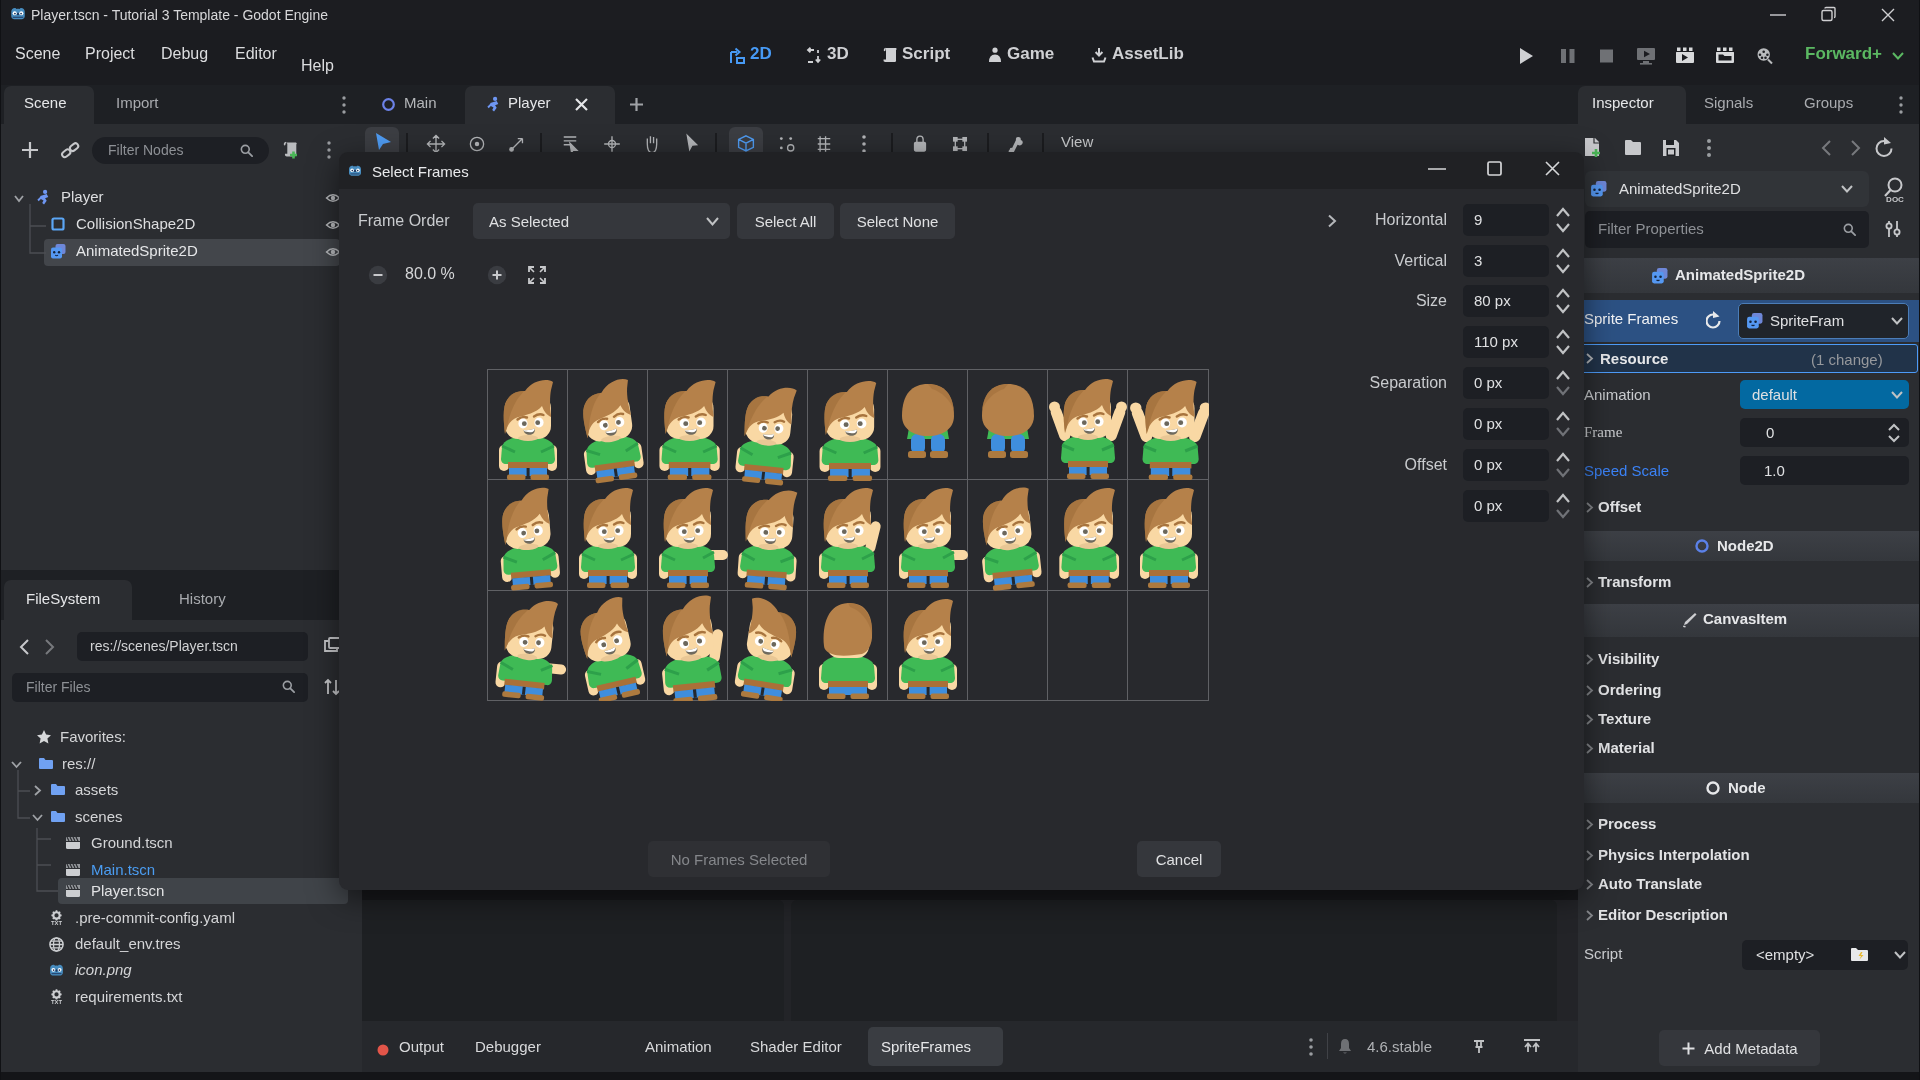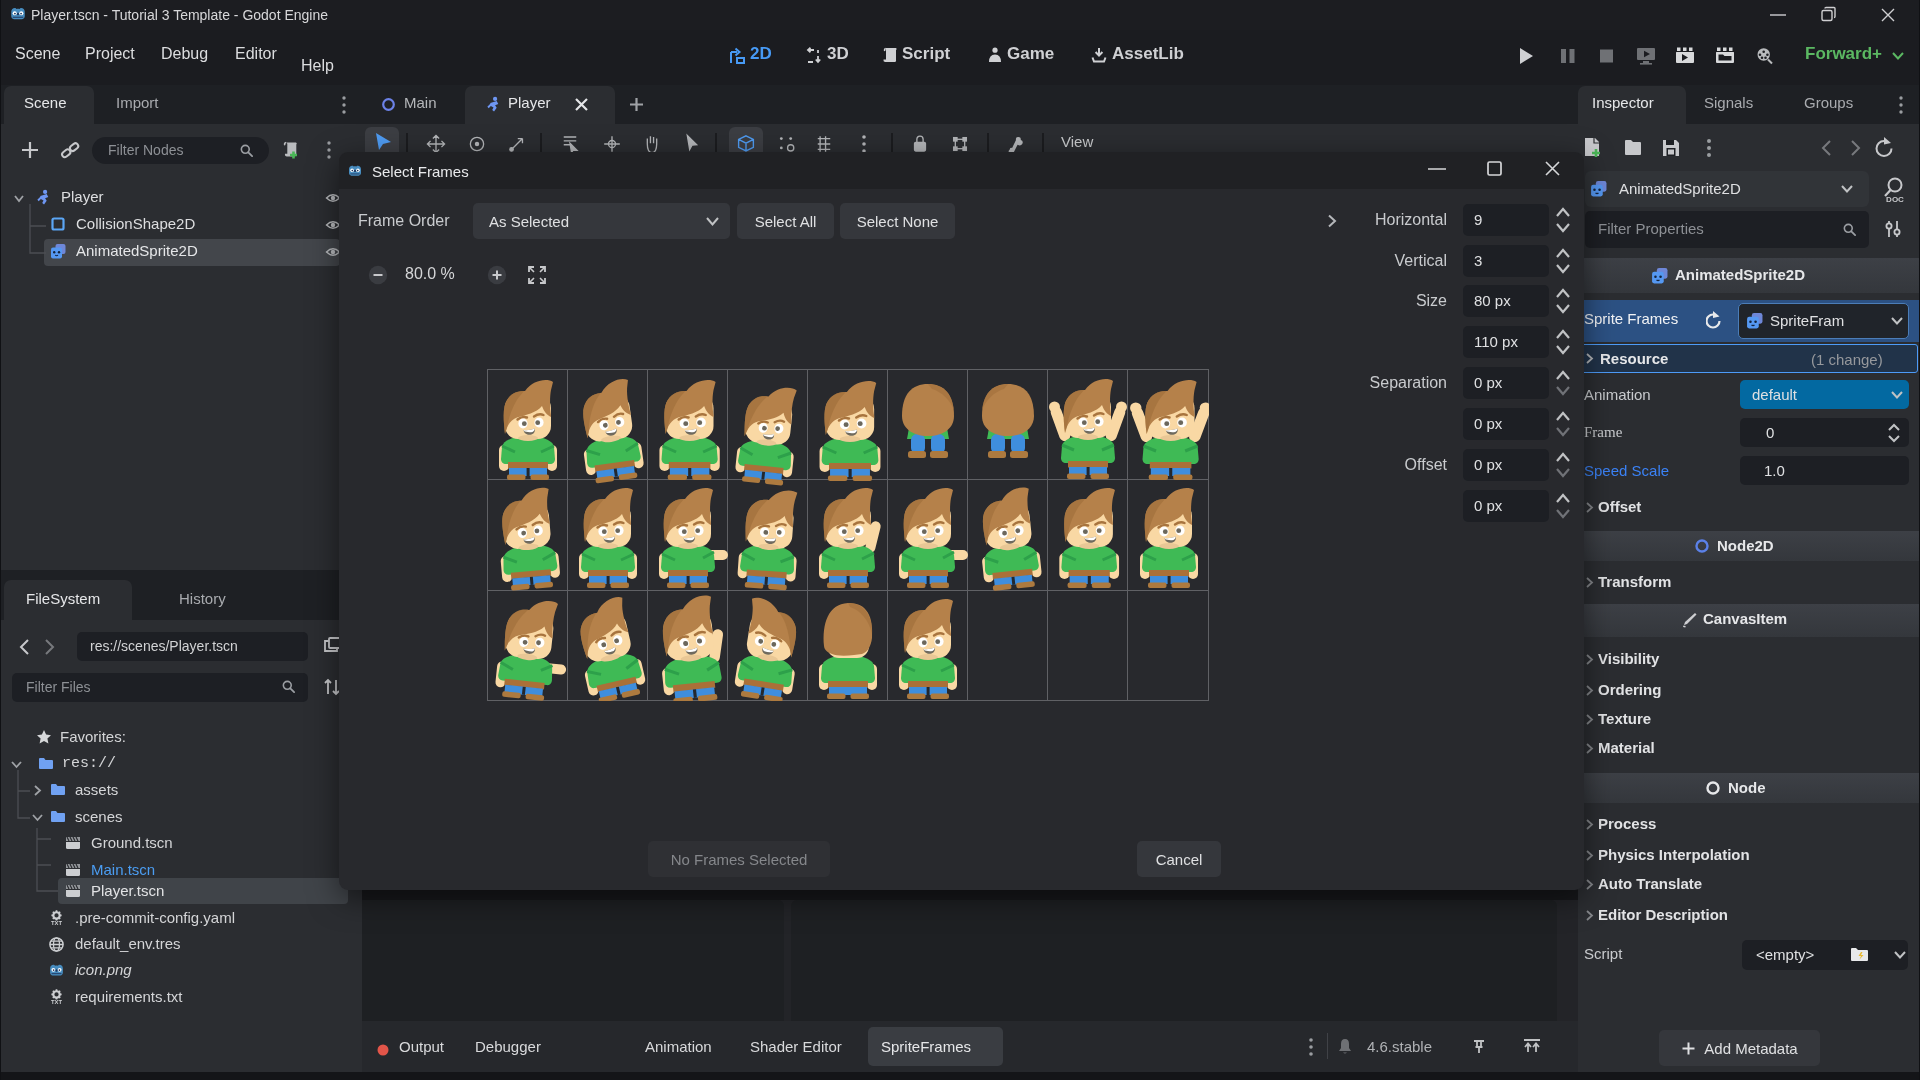--- a/index.html
+++ b/index.html
@@ -276,21 +276,21 @@
 <svg class="abs" style="left:36px;top:729px;" width="16" height="16">
       <use href="#star"></use>
     </svg>
 <div class="txt" style="left:60px;top:728px;font-size:15px;color:#d4d5d7;">Favorites:</div>
 <svg class="abs" style="left:10px;top:758px;" width="13" height="13">
       <path d="M2 4 L6.5 9 L11 4" fill="none" stroke="#9fa2a6" stroke-width="1.8"></path>
     </svg>
 <svg class="abs" style="left:38px;top:756px;" width="16" height="16">
       <use href="#folder"></use>
     </svg>
-<div class="txt" style="left:62px;top:755px;font-size:15px;color:#d4d5d7;font-family:Liberation Mono, monospace;">res://</div>
+<div class="txt" style="left:62px;top:755px;font-size:15px;color:#d4d5d7;">res://</div>
 <svg class="abs" style="left:31px;top:784px;" width="13" height="13">
       <path d="M4 2 L9 6.5 L4 11" fill="none" stroke="#9fa2a6" stroke-width="1.8"></path>
     </svg>
 <svg class="abs" style="left:50px;top:782px;" width="16" height="16">
       <use href="#folder"></use>
     </svg>
 <div class="txt" style="left:75px;top:781px;font-size:15px;color:#d4d5d7;">assets</div>
 <svg class="abs" style="left:31px;top:811px;" width="13" height="13">
       <path d="M2 4 L6.5 9 L11 4" fill="none" stroke="#9fa2a6" stroke-width="1.8"></path>
     </svg>

